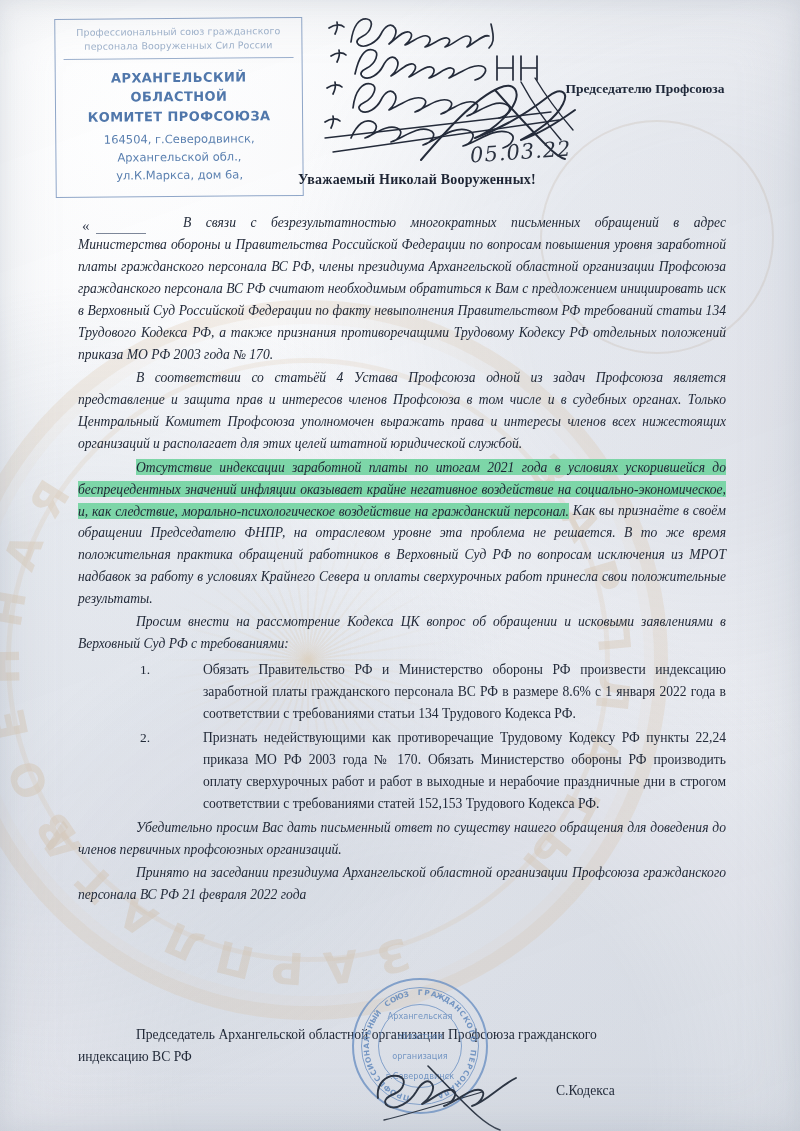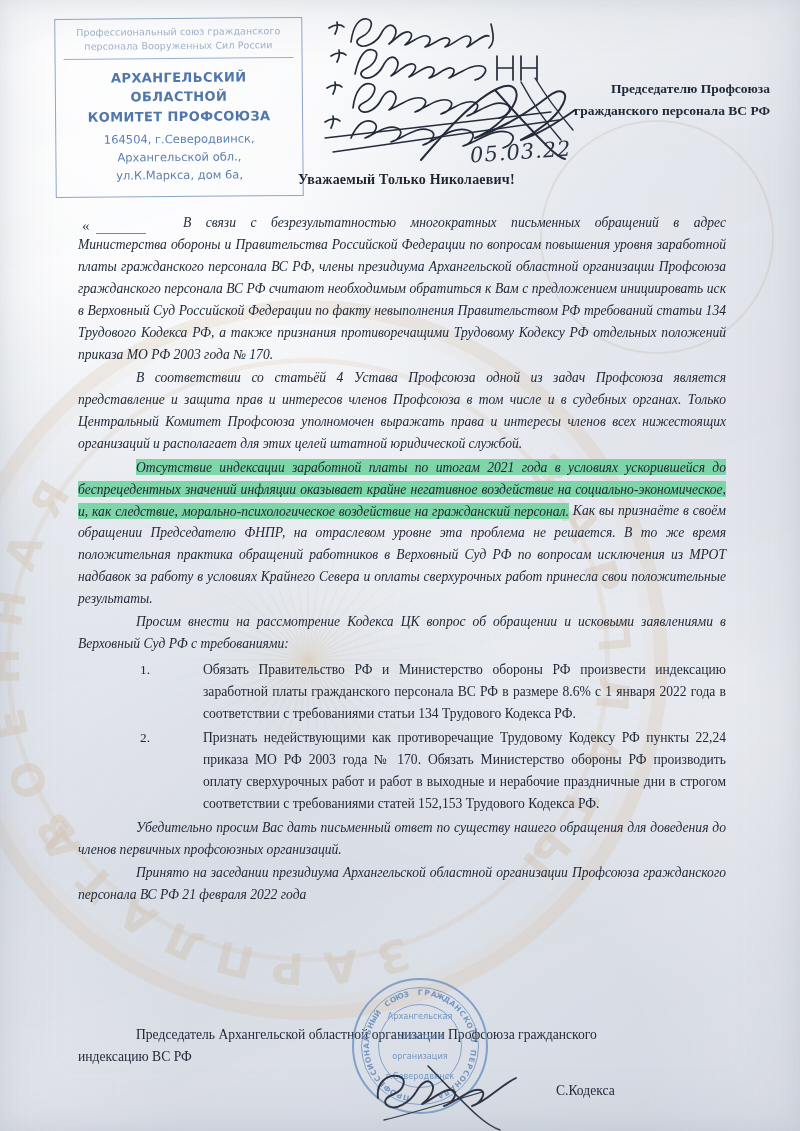--- a/index.html
+++ b/index.html
@@ -123,21 +123,21 @@
     text-align:center;
     margin-top:5px;
     color:#5b80b0;
   }
 
   
   .addressee{
     position:absolute;
     left:520px; top:78px;
     width:250px;
-    text-align:right;
+    text-align:center;
     font-family:"Liberation Serif", serif;
     font-weight:700;
     font-size:13.5px;
     line-height:1.62;
     color:#20293a;
   }
 
   
   .hand{
     position:absolute;
@@ -407,24 +407,23 @@
       <path d="M170 78 C186 96 206 118 222 134 C230 142 236 146 240 147" stroke-width="1.9"></path>
       <path d="M196 70 C208 92 222 112 236 128" stroke-width="1.5"></path>
       <path d="M210 66 C222 86 236 104 248 118" stroke-width="1.4"></path>
     </svg>
   </div>
 
   <div class="hw-date">05.03.22</div>
 
   <div class="addressee">
     <div>Председателю Профсоюза</div>
-    <div>гражданского персонала ВС РФ</div>
-  </div>
-
-  <div class="salutation">Уважаемый Только Николаевич!</div>
+  </div>
+
+  <div class="salutation">Уважаемый Николай Вооруженных!</div>
 
   <span class="quote-mark">«</span>
   <span class="quote-rule"></span>
 
   <div class="body">
     <p style="text-indent:105px;">В связи с безрезультатностью многократных письменных обращений в адрес Министерства обороны и Правительства Российской Федерации по вопросам повышения уровня заработной платы гражданского персонала ВС РФ, члены президиума Архангельской областной организации Профсоюза гражданского персонала ВС РФ считают необходимым обратиться к Вам с предложением инициировать иск в Верховный Суд Российской Федерации по факту невыполнения Правительством РФ требований статьи 134 Трудового Кодекса РФ, а также признания противоречащими Трудовому Кодексу РФ отдельных положений приказа МО РФ 2003 года № 170.</p>
     <p class="tight">В соответствии со статьёй 4 Устава Профсоюза одной из задач Профсоюза является представление и защита прав и интересов членов Профсоюза в том числе и в судебных органах. Только Центральный Комитет Профсоюза уполномочен выражать права и интересы членов всех нижестоящих организаций и располагает для этих целей штатной юридической службой.</p>
     <p class="tight"><mark class="hl">Отсутствие индексации заработной платы по итогам 2021 года в условиях ускорившейся до беспрецедентных значений инфляции оказывает крайне негативное воздействие на социально-экономическое, и, как следствие, морально-психологическое воздействие на гражданский персонал.</mark><span> Как вы признаёте в своём обращении Председателю ФНПР, на отраслевом уровне эта проблема не решается. В то же время положительная практика обращений работников в Верховный Суд РФ по вопросам исключения из МРОТ надбавок за работу в условиях Крайнего Севера и оплаты сверхурочных работ принесла свои положительные результаты.</span></p>
     <p class="tight">Просим внести на рассмотрение Кодекса ЦК вопрос об обращении и исковыми заявлениями в Верховный Суд РФ с требованиями:</p>
 

